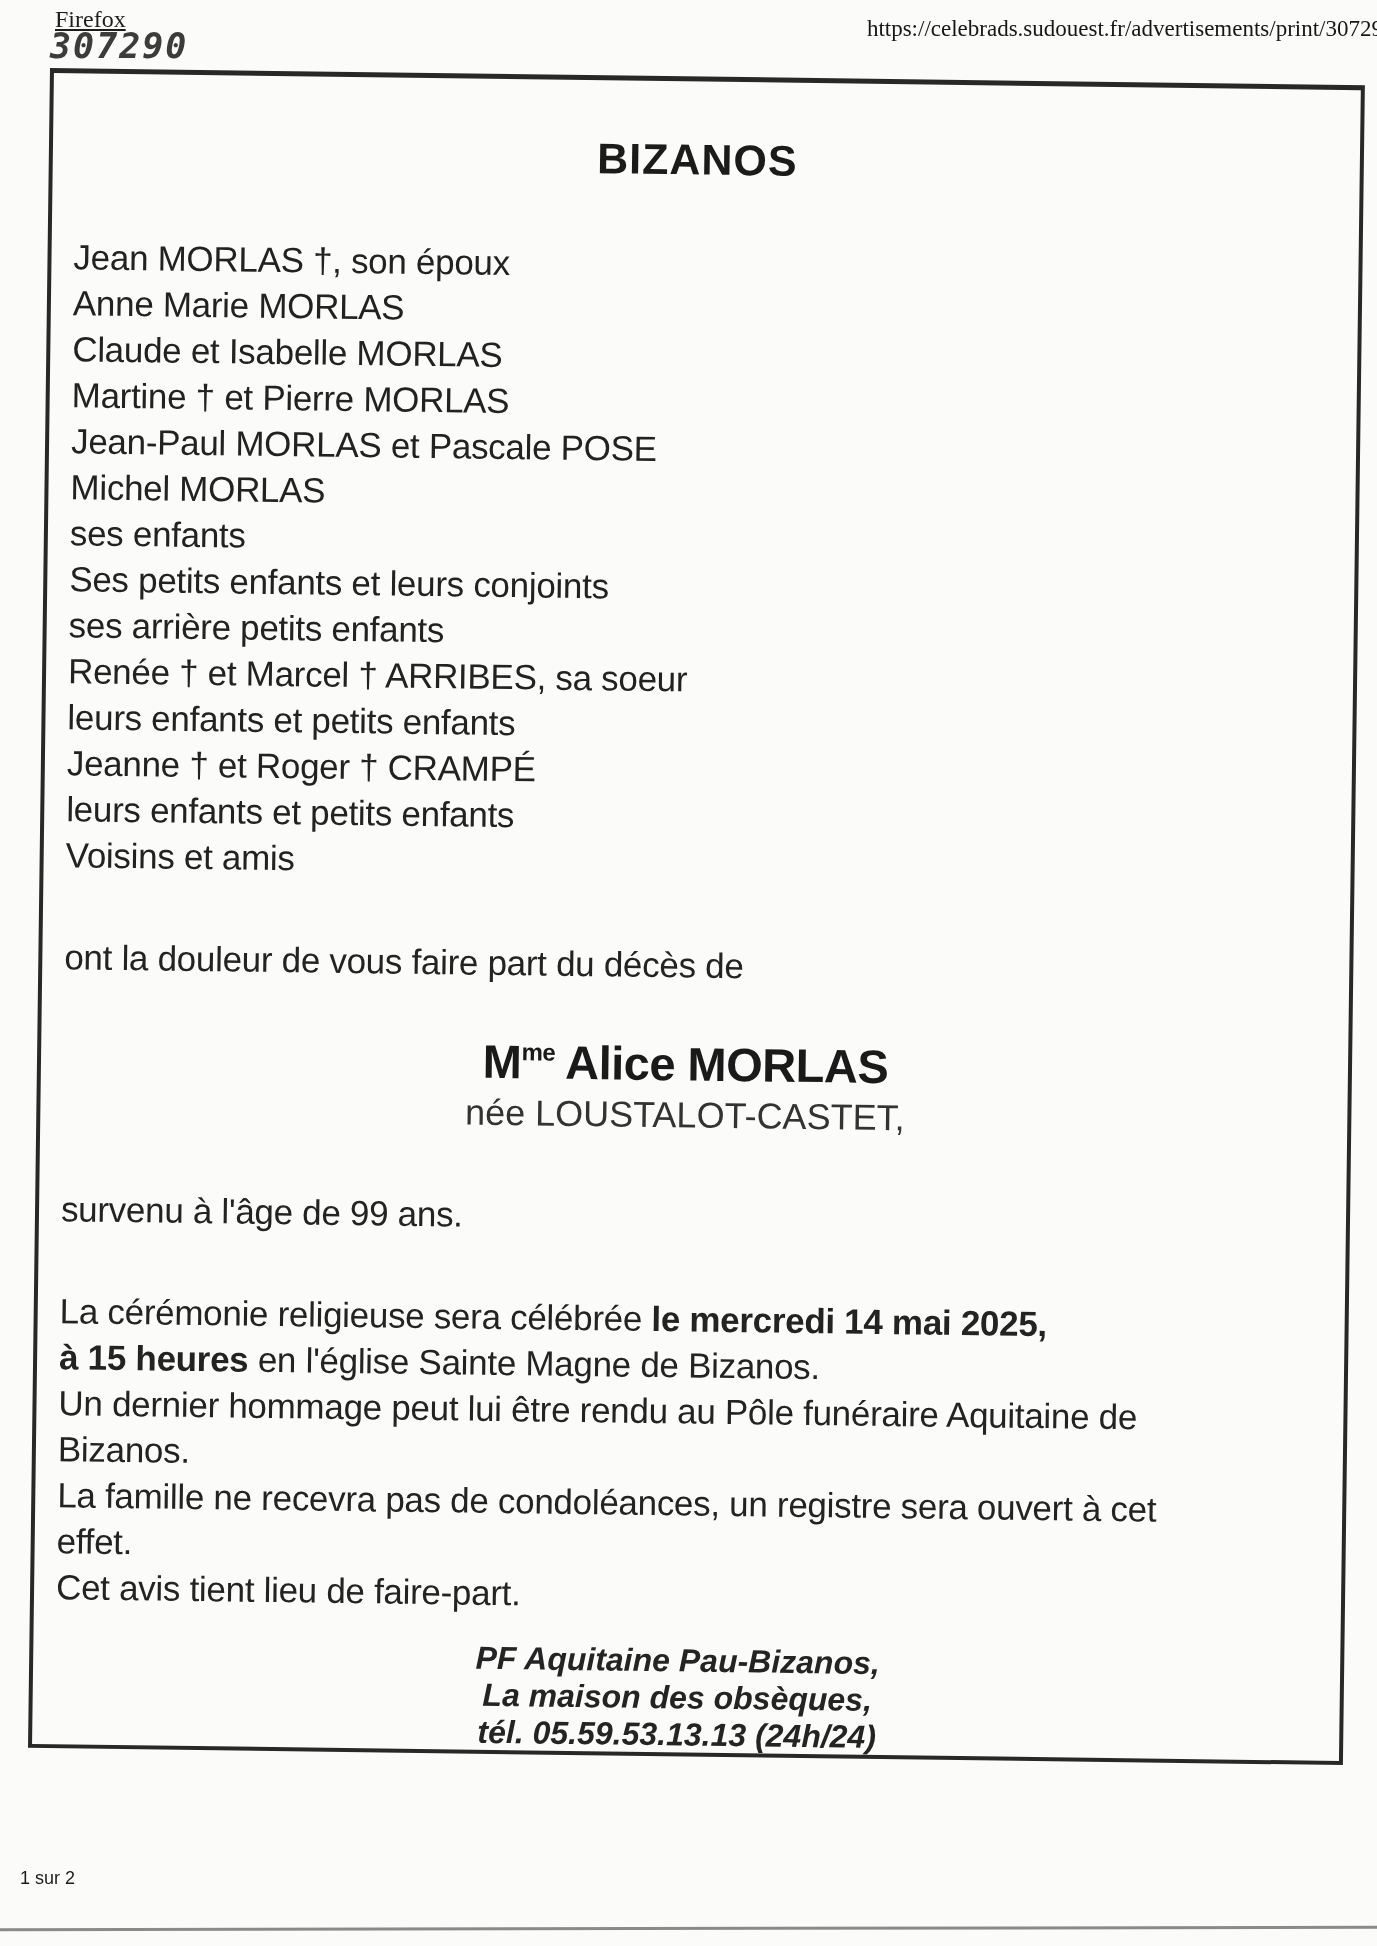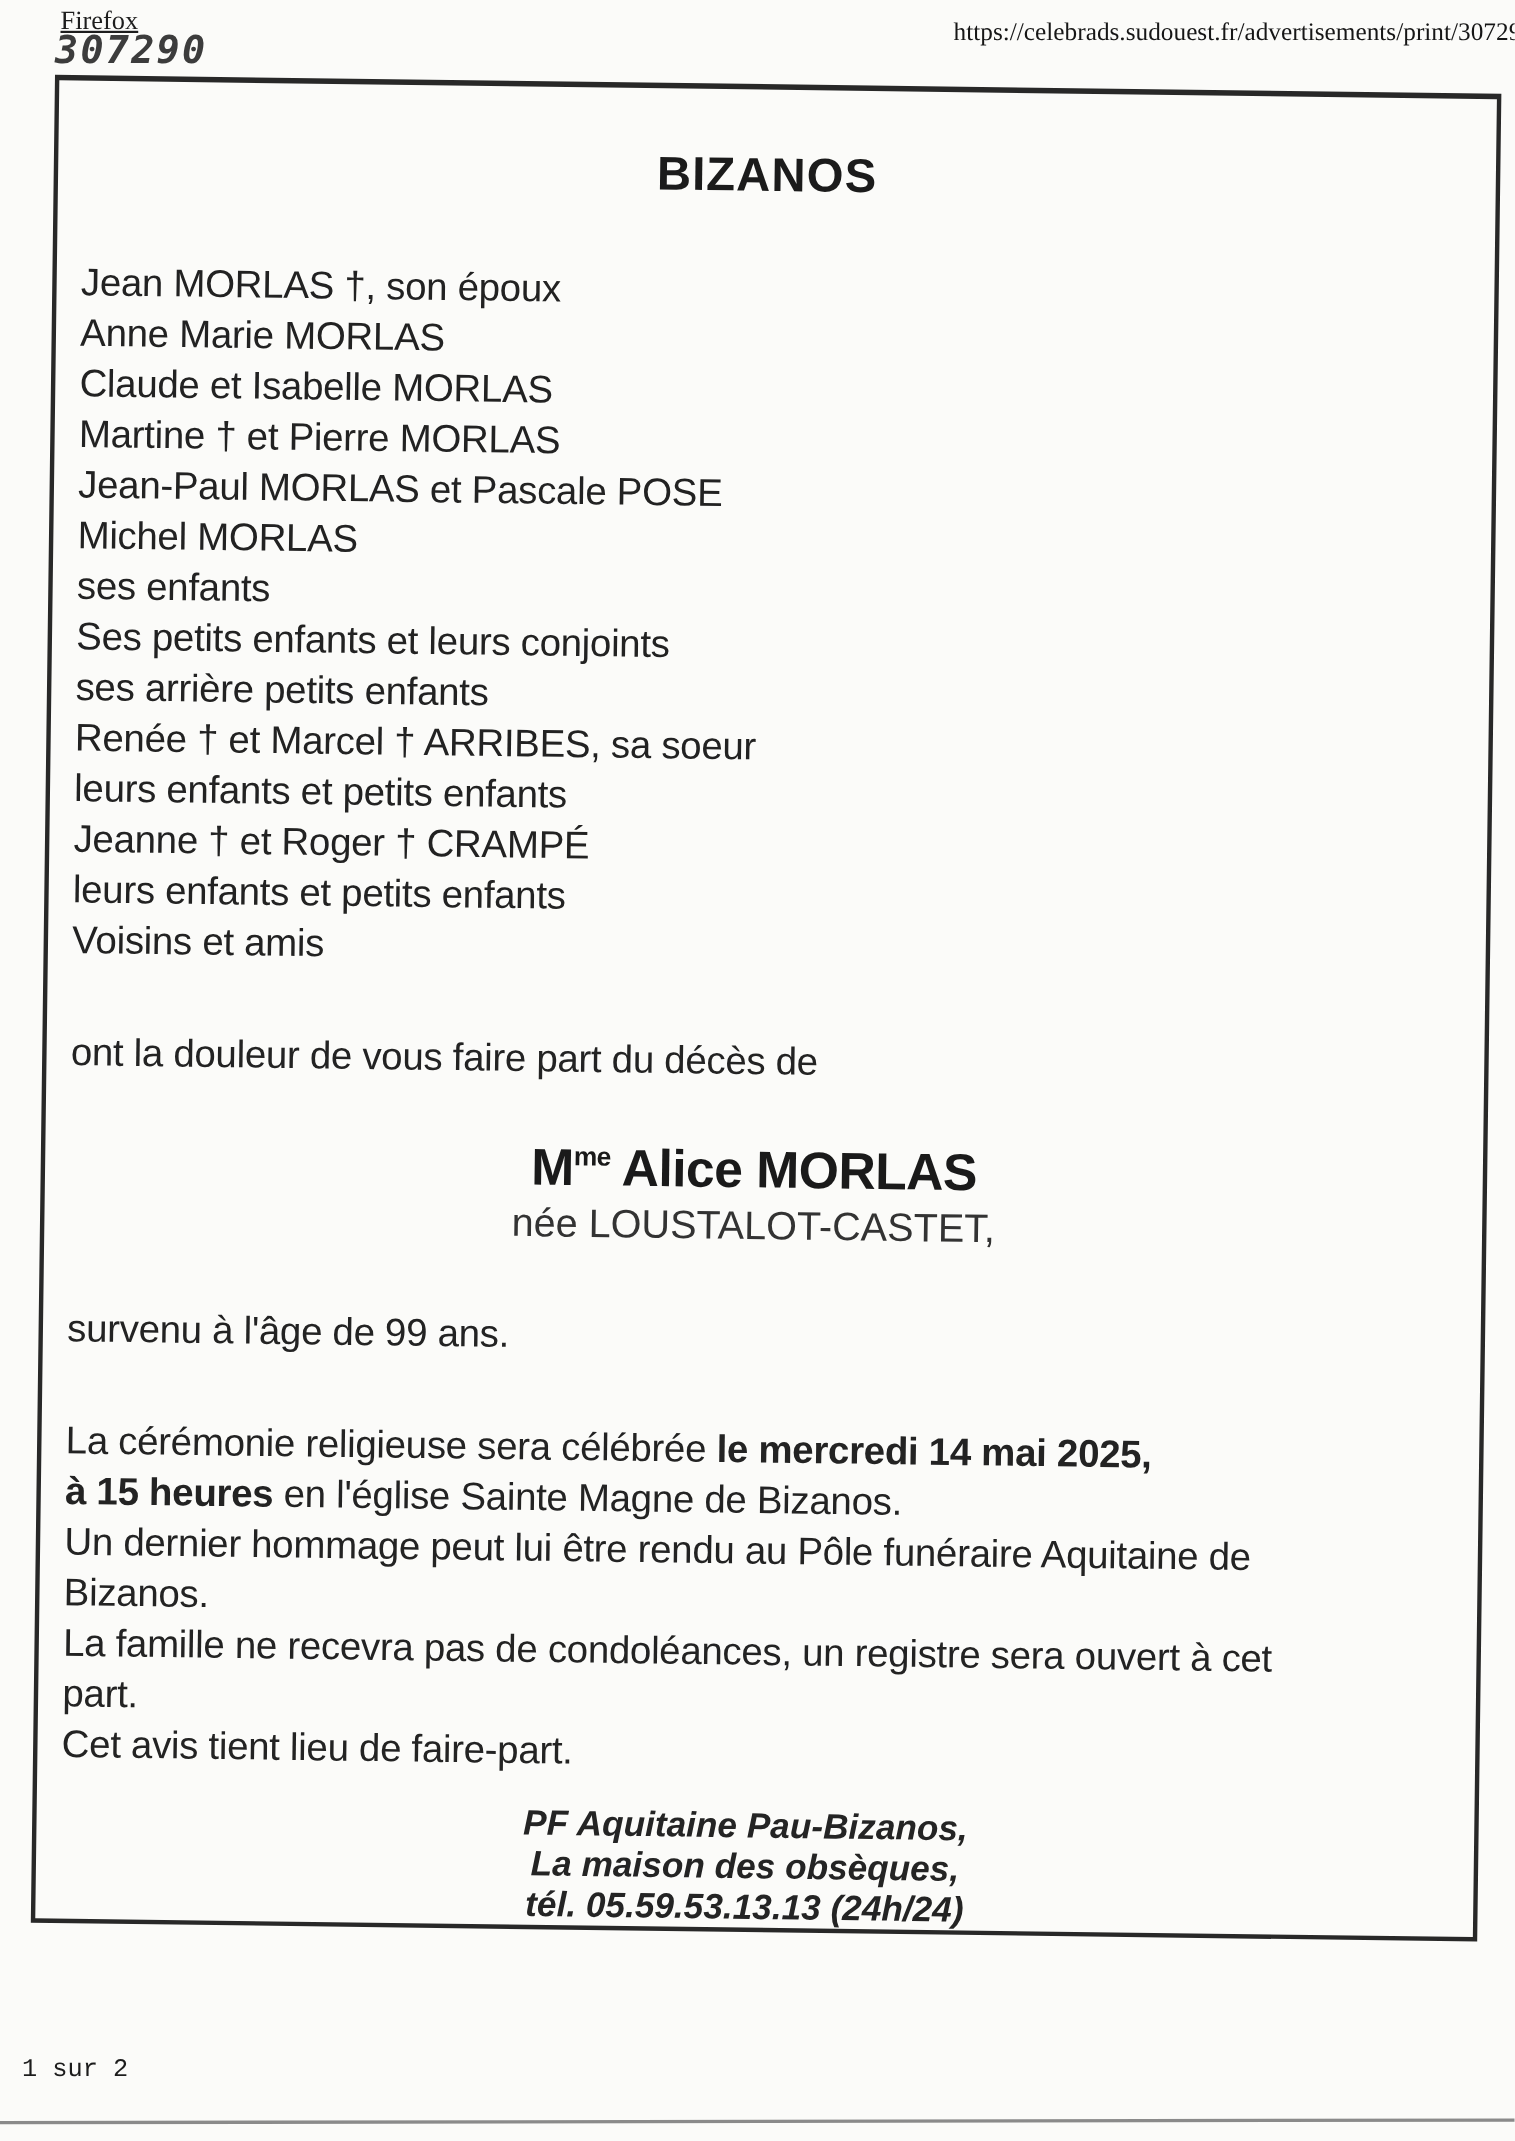--- a/index.html
+++ b/index.html
@@ -88,22 +88,22 @@
   .funeral-home {
     margin-top: 24px;
     text-align: center;
     font-style: italic; font-weight: 700;
     font-size: 32px; line-height: 37px;
     color: #242424;
   }
   
   .page-indicator {
     position: absolute; left: 20px; top: 1868px;
-    font-family: Liberation Mono, monospace;
-    font-size: 23px; color: #1c1c1c;
+    font-family: Liberation Sans, sans-serif;
+    font-size: 18px; color: #1c1c1c;
   }
   .print-datetime {
     position: absolute; right: 16px; top: 1956px;
     font-family: "Liberation Serif", serif;
     font-size: 18px; color: #1c1c1c;
   }
   .bottom-rule {
     position: absolute; left: 0; top: 1927px;
     width: 1377px; height: 3px;
     background: #8a8a8a;
@@ -145,21 +145,21 @@
   <div class="maiden-name">née LOUSTALOT-CASTET,</div>
 
   <div class="age-line">survenu à l'âge de 99 ans.</div>
 
   <div class="body-lines">
       <div><span>La cérémonie religieuse sera célébrée </span><span class="b">le mercredi 14 mai 2025,</span></div>
       <div><span class="b">à 15 heures</span><span> en l'église Sainte Magne de Bizanos.</span></div>
       <div><span>Un dernier hommage peut lui être rendu au Pôle funéraire Aquitaine de</span></div>
       <div><span>Bizanos.</span></div>
       <div><span>La famille ne recevra pas de condoléances, un registre sera ouvert à cet</span></div>
-      <div><span>part.</span></div>
+      <div><span>effet.</span></div>
       <div><span>Cet avis tient lieu de faire-part.</span></div>
     </div>
 
   <div class="funeral-home">
       <div>PF Aquitaine Pau-Bizanos,</div>
       <div>La maison des obsèques,</div>
       <div>tél. 05.59.53.13.13 (24h/24)</div>
     </div>
 </div>
 

